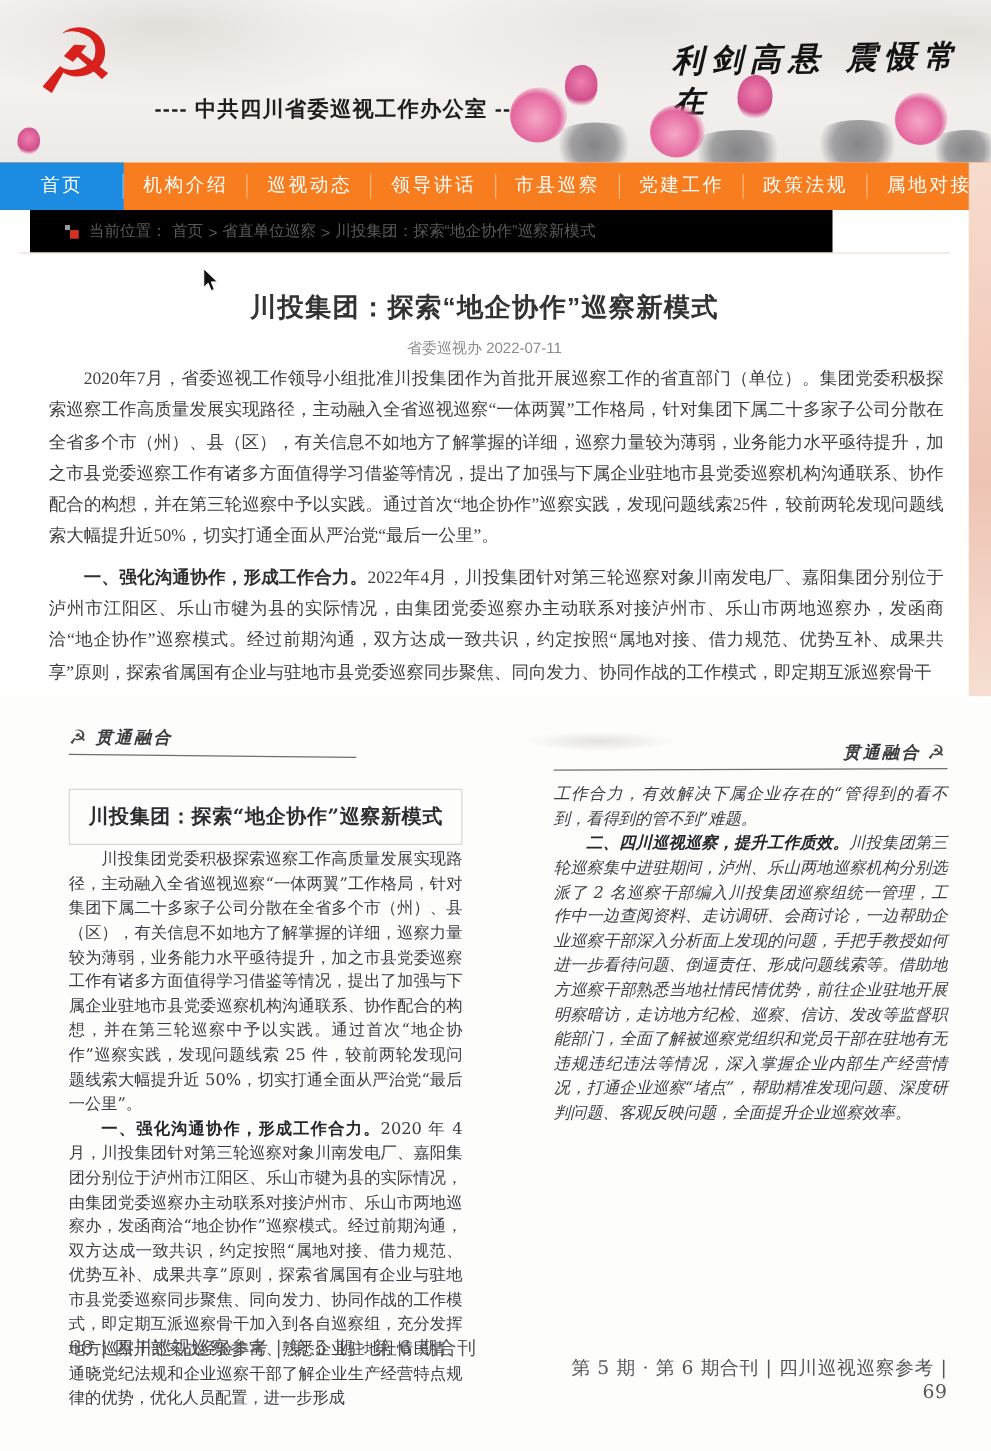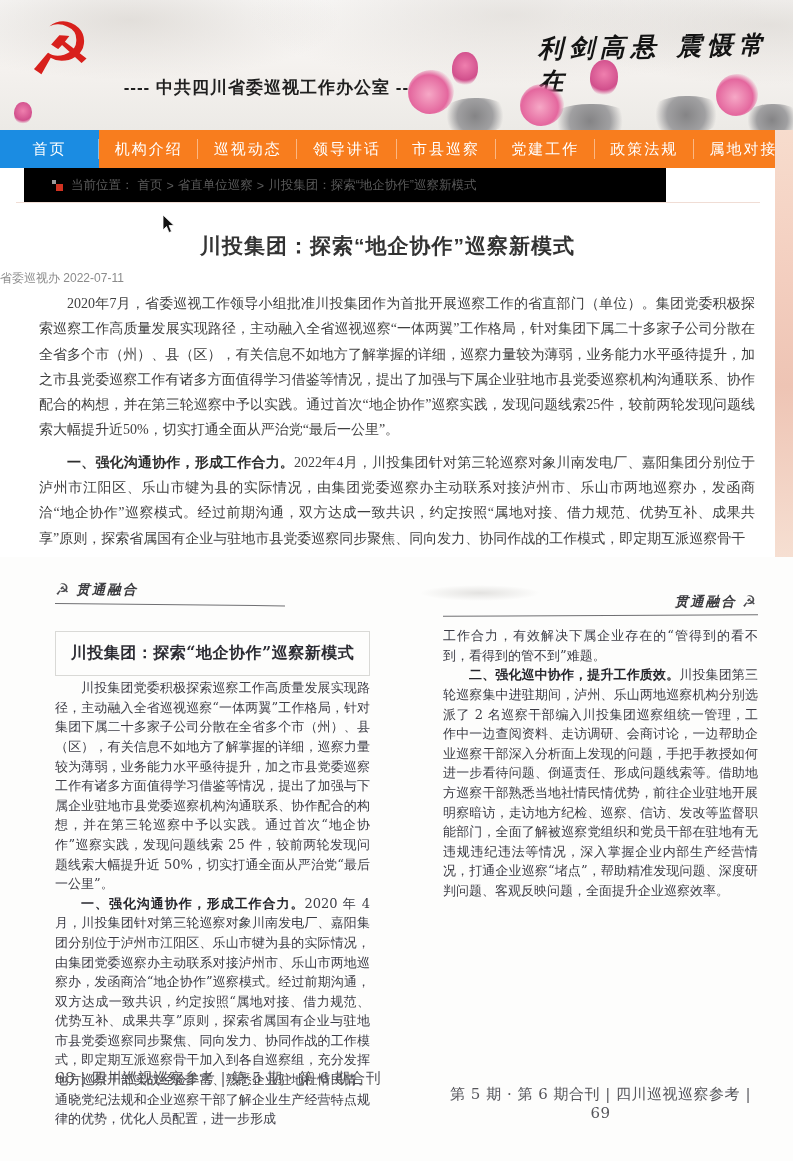--- a/index.html
+++ b/index.html
@@ -32,21 +32,21 @@
   .crumb-bar{position:absolute;left:0;top:168px;width:642px;height:34px;background:#000000;margin-left:24px;}
   .crumb-inner{position:absolute;left:28px;top:9px;font-size:12.5px;color:#5a5a5a;display:flex;align-items:center;gap:4px;white-space:nowrap;}
   .crumb-ico{position:relative;width:11px;height:11px;margin-right:4px;}
   .crumb-ico .sq-r{position:absolute;right:0;bottom:0;width:7px;height:7px;background:#d03221;}
   .crumb-ico .sq-g{position:absolute;left:0;top:0;width:4px;height:4px;background:#9a9a9a;}
   .crumb-link{color:#5a5a5a;text-decoration:none;cursor:pointer;}
   .crumb-divider{position:absolute;left:16px;top:202px;width:744px;height:1px;background:#f0ddd5;}
 
   
   .art-title{position:absolute;left:0;top:232px;width:775px;text-align:center;font-size:21px;font-weight:bold;color:#333333;letter-spacing:1px;}
-  .art-meta{position:absolute;left:0;top:270px;width:775px;text-align:left;font-size:12px;color:#8a8a8a;}
+  .art-meta{position:absolute;left:0;top:270px;width:775px;text-align:center;font-size:12px;color:#8a8a8a;}
   .art-body{position:absolute;left:39px;top:291px;width:716px;height:264px;overflow:hidden;
     font-family:"Liberation Serif",serif;font-size:14px;line-height:25.3px;color:#3f3f3f;text-align:justify;}
   .art-body p{margin:0 0 7px 0;text-indent:2em;}
   .lead{font-weight:bold;color:#2e2e2e;}
 
   
   .side-strip{position:absolute;right:0;top:130px;width:18px;height:427px;
     background:linear-gradient(180deg,#f7dccd 0%,#f3cebf 35%,#eec4b4 60%,#f6dfd2 100%);}
 
   
@@ -63,21 +63,21 @@
   .pg-left .pg-rule{width:230px;transform:rotate(.6deg);transform-origin:left;}
   .pg-right .pg-rule{width:315px;transform:rotate(-.25deg);}
   .doc-title{margin:27px 0 0 0;border:1px solid #d9d9d6;padding:11px 4px;text-align:center;
     font-size:16px;font-weight:bold;color:#2c2c33;letter-spacing:.5px;}
   .doc-body{margin-top:2px;font-size:13px;line-height:19.6px;color:#3c3c45;text-align:justify;}
   .doc-body p{margin:0;text-indent:2em;}
   .doc-body p.cont{text-indent:0;}
   .doc-lead{font-weight:bold;color:#26262c;}
   .pg-footer{position:absolute;font-size:15px;color:#55555a;letter-spacing:.5px;}
   .pg-footer.fl{left:55px;top:512px;}
-  .pg-footer.fr{left:443px;top:528px;width:315px;text-align:center;}
+  .pg-footer.fr{left:443px;top:528px;width:315px;text-align:right;}
 
   
   .cursor{position:absolute;left:162px;top:215px;width:13px;height:19px;}
 </style>
 </head>
 <body>
 
 <div id="app">
 
   <div class="banner">
@@ -156,23 +156,23 @@
       </div>
     </div>
     <div class="pg-footer fl">68 | 四川巡视巡察参考 | 第 5 期 · 第 6 期合刊</div>
 
     <div class="pg pg-right">
       <div class="pg-head">
         <span>贯通融合</span>
         <span class="pg-emblem">☭</span>
       </div>
       <div class="pg-rule"></div>
-      <div class="doc-body" style="margin-top:10px;">
+      <div class="doc-body" style="margin-top:10px;font-style:italic;">
         <p class="cont"><span>工作合力，有效解决下属企业存在的“管得到的看不到，看得到的管不到”难题。</span></p>
-        <p><span class="doc-lead">二、强化巡中协作，提升工作质效。</span><span>川投集团第三轮巡察集中进驻期间，泸州、乐山两地巡察机构分别选派了 2 名巡察干部编入川投集团巡察组统一管理，工作中一边查阅资料、走访调研、会商讨论，一边帮助企业巡察干部深入分析面上发现的问题，手把手教授如何进一步看待问题、倒逼责任、形成问题线索等。借助地方巡察干部熟悉当地社情民情优势，前往企业驻地开展明察暗访，走访地方纪检、巡察、信访、发改等监督职能部门，全面了解被巡察党组织和党员干部在驻地有无违规违纪违法等情况，深入掌握企业内部生产经营情况，打通企业巡察“堵点”，帮助精准发现问题、深度研判问题、客观反映问题，全面提升企业巡察效率。</span></p>
+        <p><span class="doc-lead">二、四川巡视巡察，提升工作质效。</span><span>川投集团第三轮巡察集中进驻期间，泸州、乐山两地巡察机构分别选派了 2 名巡察干部编入川投集团巡察组统一管理，工作中一边查阅资料、走访调研、会商讨论，一边帮助企业巡察干部深入分析面上发现的问题，手把手教授如何进一步看待问题、倒逼责任、形成问题线索等。借助地方巡察干部熟悉当地社情民情优势，前往企业驻地开展明察暗访，走访地方纪检、巡察、信访、发改等监督职能部门，全面了解被巡察党组织和党员干部在驻地有无违规违纪违法等情况，深入掌握企业内部生产经营情况，打通企业巡察“堵点”，帮助精准发现问题、深度研判问题、客观反映问题，全面提升企业巡察效率。</span></p>
       </div>
     </div>
     <div class="pg-footer fr">第 5 期 · 第 6 期合刊 | 四川巡视巡察参考 | 69</div>
   </div>
 
   <svg class="cursor" viewBox="0 0 13 19">
     <polygon points="1,0 1,15 4.5,11.5 7,17.5 9.5,16.5 7,10.5 12,10.5" fill="#111" stroke="#fff" stroke-width="0.8"></polygon>
   </svg>
 
 </div>

